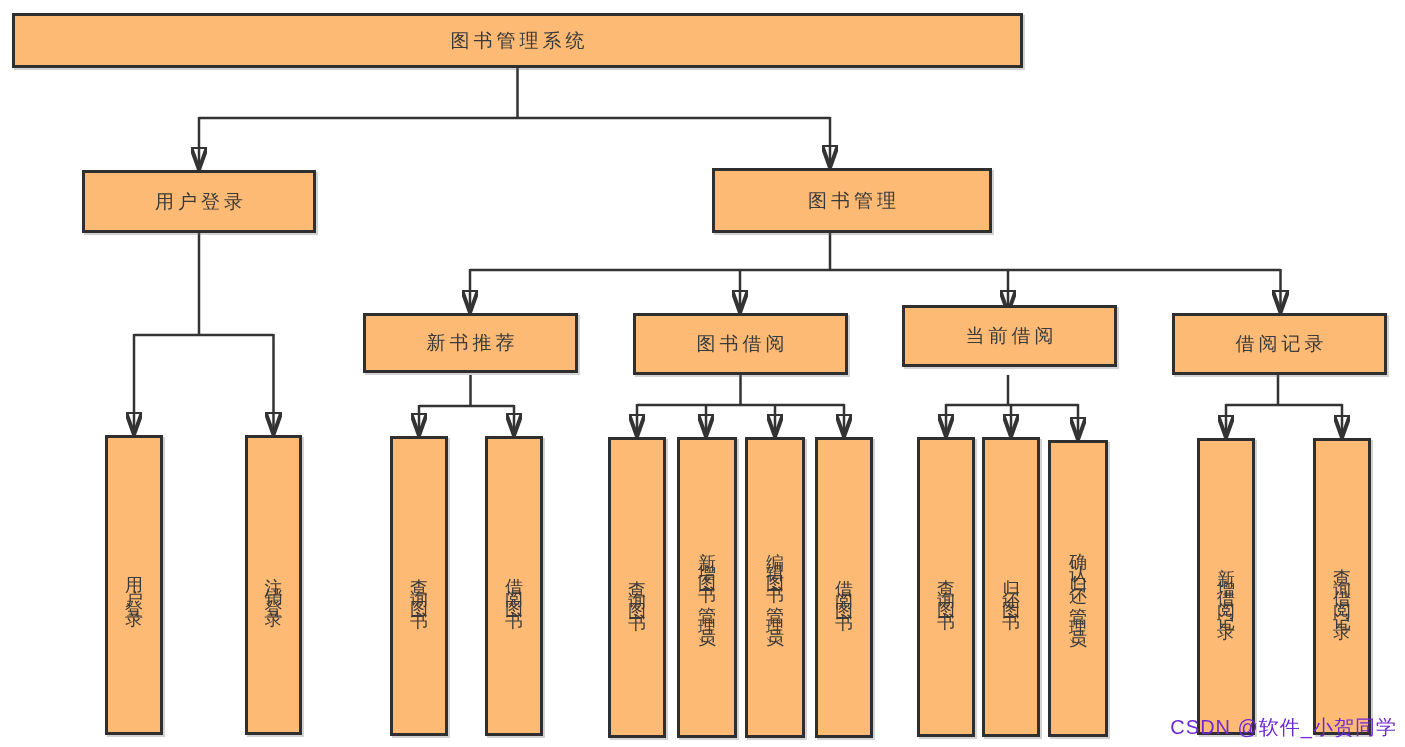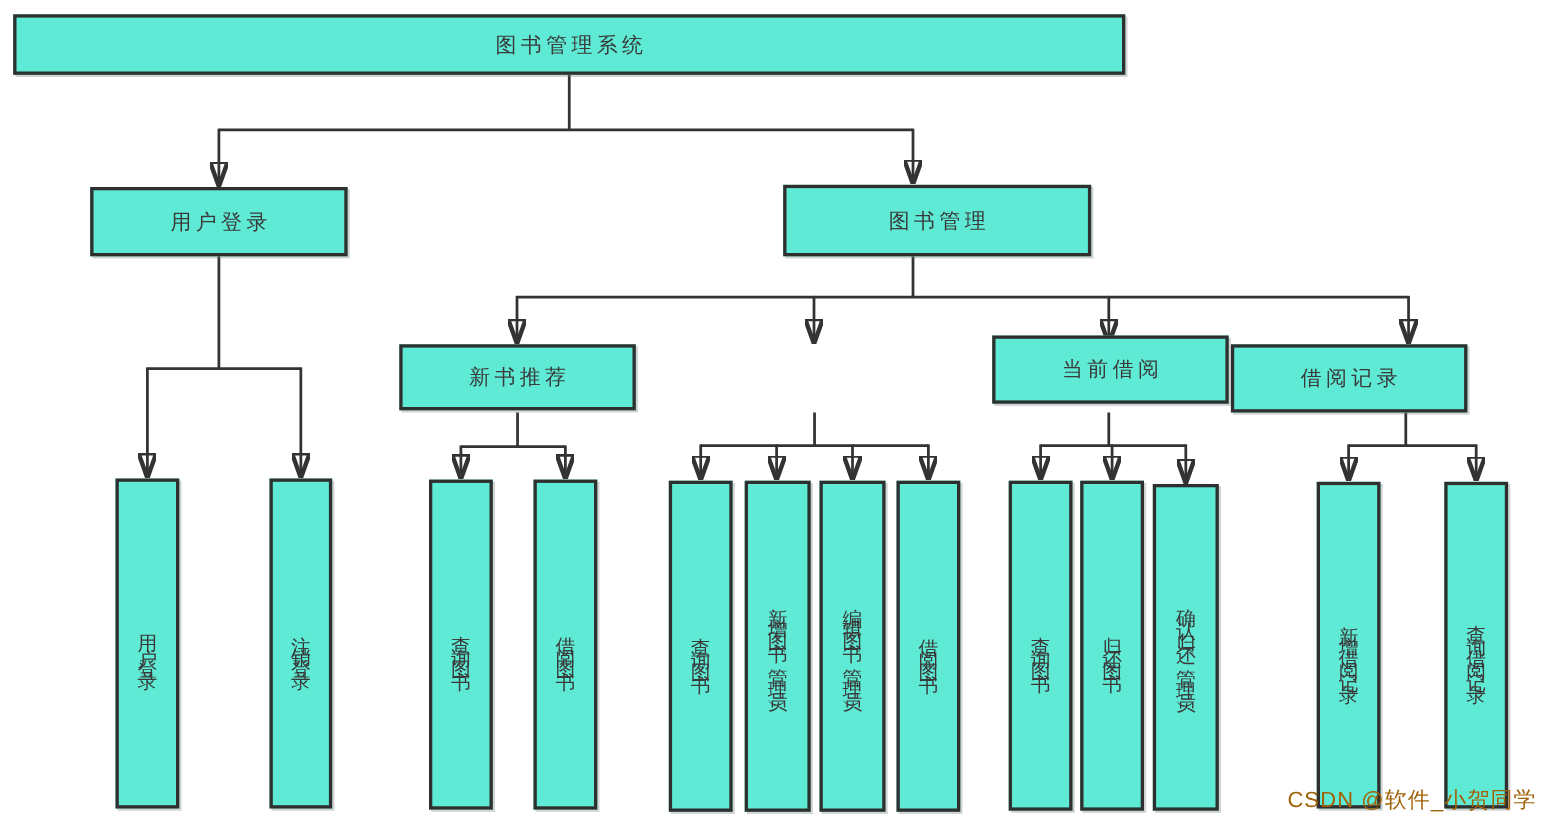--- a/index.html
+++ b/index.html
@@ -10,21 +10,21 @@
     background: #ffffff;
     font-family: "Liberation Sans", "DejaVu Sans", sans-serif;
     overflow: hidden;
   }
   .lines { position: absolute; left: 0; top: 0; width: 1405px; height: 747px; }
   .lines path, .lines line { stroke: #333333; stroke-width: 2.5; fill: none; }
   .box {
     position: absolute;
     box-sizing: border-box;
     border: 3px solid #2f2f2f;
-    background: #5eead4;
+    background: #fdba74;
     color: #3a3a3a;
     display: flex;
     align-items: center;
     justify-content: center;
     box-shadow: 2px 2px 0 rgba(110,110,110,0.30);
   }
   .hbox { font-size: 19px; letter-spacing: 4px; white-space: nowrap; }
   .hbox span { transform: translateX(2px); }
   .vbox span {
     writing-mode: vertical-rl;
@@ -33,21 +33,21 @@
     letter-spacing: 11px;
     line-height: 1;
     white-space: nowrap;
   }
   .watermark {
     position: absolute;
     right: 8px;
     top: 714px;
     font-size: 20px;
     letter-spacing: 1px;
-    color: #a16207;
+    color: #6d28d9;
     white-space: nowrap;
   }
 </style>
 </head>
 <body>
 
 <div class="canvas">
 
   <svg class="lines" viewBox="0 0 1405 747" xmlns="http://www.w3.org/2000/svg">
     <defs>
@@ -104,24 +104,27 @@
   <div class="box vbox" style="left:105px; top:435px; width:58px; height:300px;">
     <span>用户登录</span>
   </div>
   <div class="box vbox" style="left:245px; top:435px; width:57px; height:300px;">
     <span>注销登录</span>
   </div>
 
   <div class="box hbox" style="left:363px; top:313px; width:215px; height:60px;">
     <span>新书推荐</span>
   </div>
+  <div class="box hbox" style="left:633px; top:313px; width:215px; height:62px;">
+    <span>图书借阅</span>
+  </div>
   <div class="box hbox" style="left:902px; top:305px; width:215px; height:62px;">
     <span>当前借阅</span>
   </div>
-  <div class="box hbox" style="left:1119px; top:313px; width:215px; height:62px;">
+  <div class="box hbox" style="left:1172px; top:313px; width:215px; height:62px;">
     <span>借阅记录</span>
   </div>
 
   <div class="box vbox" style="left:390px; top:436px; width:58px; height:300px;">
     <span>查询图书</span>
   </div>
   <div class="box vbox" style="left:485px; top:436px; width:58px; height:300px;">
     <span>借阅图书</span>
   </div>
 

